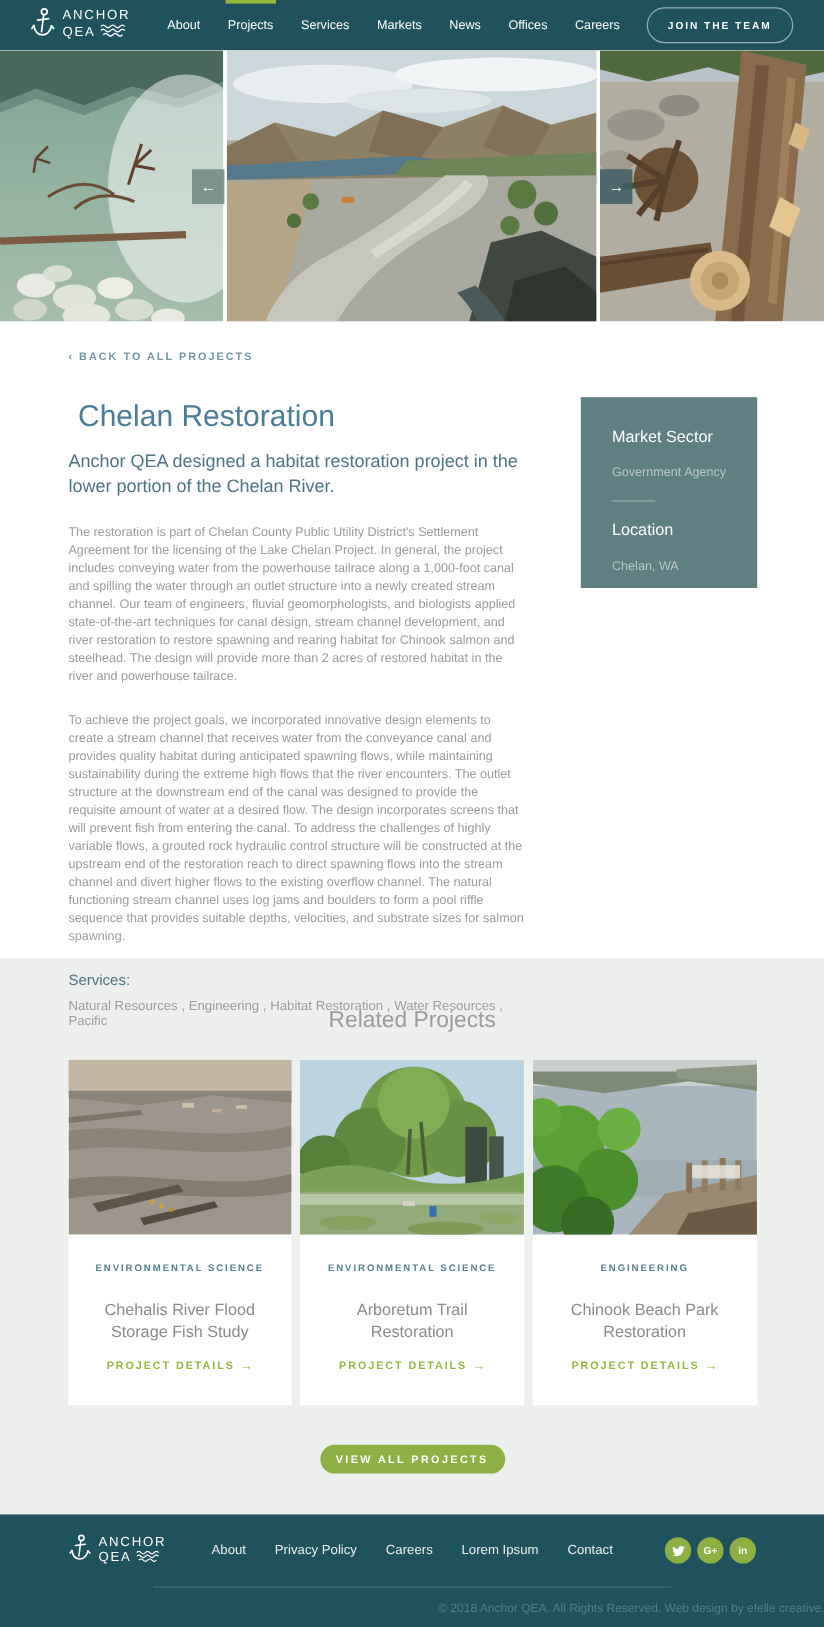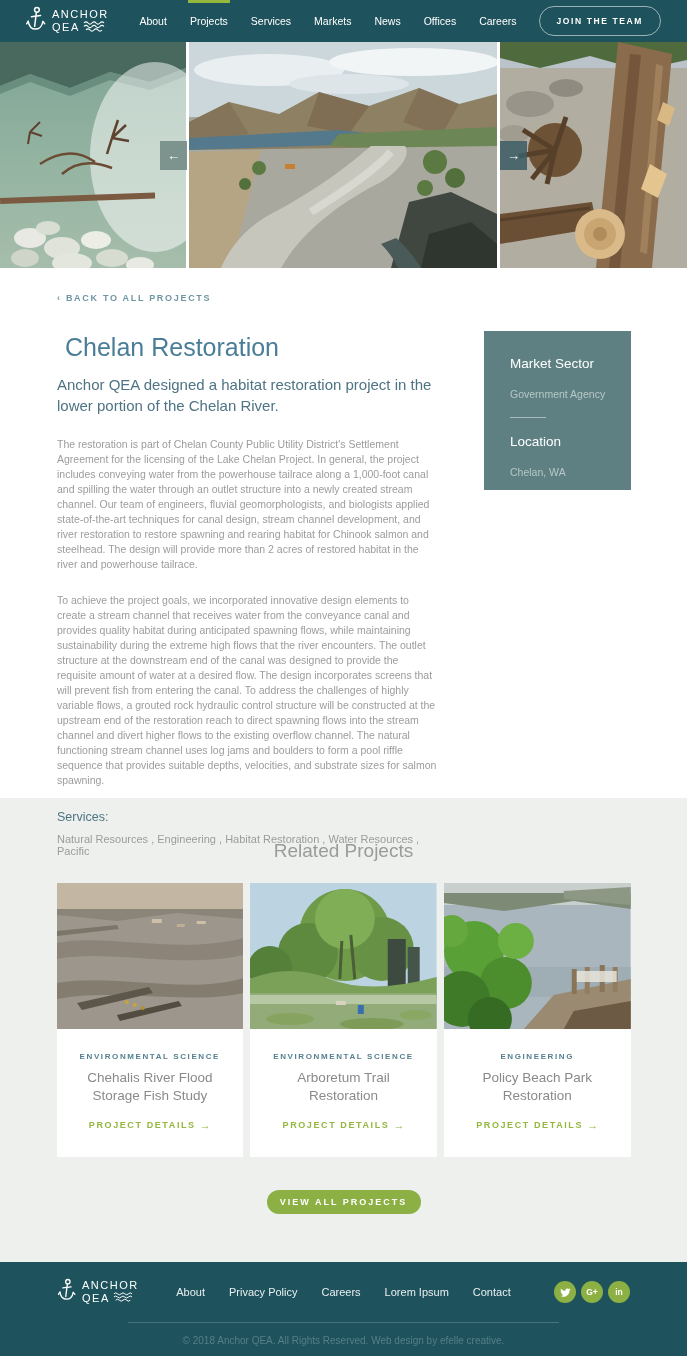--- a/index.html
+++ b/index.html
@@ -41,34 +41,34 @@
 
   
   .related { height:464px; background:#edf0ec; padding-top:42px; }
   .related-heading { text-align:center; font-size:19px; color:#9b9b9b; font-weight:400; }
   .cards { width:574px; margin:21px auto 0; display:flex; gap:7px; }
   .card { width:187px; background:#ffffff; cursor:pointer; }
   .card-img { height:146px; overflow:hidden; }
   .card-img svg { display:block; width:100%; height:100%; }
   .card-body { text-align:center; padding:23px 12px 25px; }
   .card-category { font-size:8px; font-weight:bold; letter-spacing:1.6px; color:#55808f; }
-  .card-title { font-size:13.5px; line-height:18px; color:#8a8a8a; font-weight:400; margin-top:8px; }
+  .card-title { font-size:13.5px; line-height:18px; color:#8a8a8a; font-weight:400; margin-top:22px; }
   .card-link { display:inline-block; margin-top:14px; font-size:9px; font-weight:bold; letter-spacing:1.6px; color:#94b83e; cursor:pointer; }
   .card-link .arrow { letter-spacing:0; font-size:11px; vertical-align:-1px; }
   .view-all-btn { display:block; margin:33px auto 0; width:154px; height:24px; border:none; border-radius:17px; background:#8cb043; color:#fff; font-size:9px; font-weight:bold; letter-spacing:2px; cursor:pointer; font-family:"Liberation Sans", sans-serif; }
 
   
   .footer { height:94px; background:#1e525c; position:relative; }
   .footer-row { height:60px; display:flex; align-items:center; padding:0 57px; position:relative; }
   .footer-links { position:absolute; left:50%; transform:translateX(-50%); display:flex; gap:24px; }
   .footer-link { color:#e9eff0; font-size:11px; cursor:pointer; white-space:nowrap; }
   .social { margin-left:auto; display:flex; gap:5px; }
   .social-circle { width:22px; height:22px; border-radius:50%; background:#8cb043; color:#fff; display:flex; align-items:center; justify-content:center; font-size:8.5px; font-weight:bold; cursor:pointer; }
   .footer-divider { position:absolute; top:60px; left:128px; right:128px; border-top:1px solid rgba(255,255,255,0.18); }
-  .copyright { text-align:center; margin-top:13px; font-size:10px; color:#567f88; }
+  .copyright { text-align:right; margin-top:13px; font-size:10px; color:#567f88; }
 </style>
 </head>
 <body>
 
 <div class="header">
   <div class="logo">
     <span>
       <svg width="22" height="28" viewBox="0 0 24 30">
         <g stroke="#ffffff" stroke-width="1.6" fill="none" stroke-linecap="round">
           <circle cx="13" cy="5" r="2.6"></circle>
@@ -284,21 +284,21 @@
           <circle cx="30" cy="68" r="30" fill="#59a036"></circle>
           <circle cx="62" cy="100" r="26" fill="#4c8e2e"></circle>
           <circle cx="18" cy="116" r="28" fill="#3f7a28"></circle>
           <circle cx="72" cy="58" r="18" fill="#6cb044"></circle>
           <circle cx="46" cy="136" r="22" fill="#356b22"></circle>
           <circle cx="8" cy="48" r="16" fill="#65a83e"></circle>
         </svg>
       </div>
       <div class="card-body">
         <div class="card-category">ENGINEERING</div>
-        <div class="card-title">Policy Beach Park Restoration</div>
+        <div class="card-title">Chinook Beach Park Restoration</div>
         <span class="card-link"><span>PROJECT DETAILS</span> <span class="arrow">→</span></span>
       </div>
     </div>
 
   </div>
   <button class="view-all-btn">VIEW ALL PROJECTS</button>
 </div>
 
 <div class="footer">
   <div class="footer-row">

